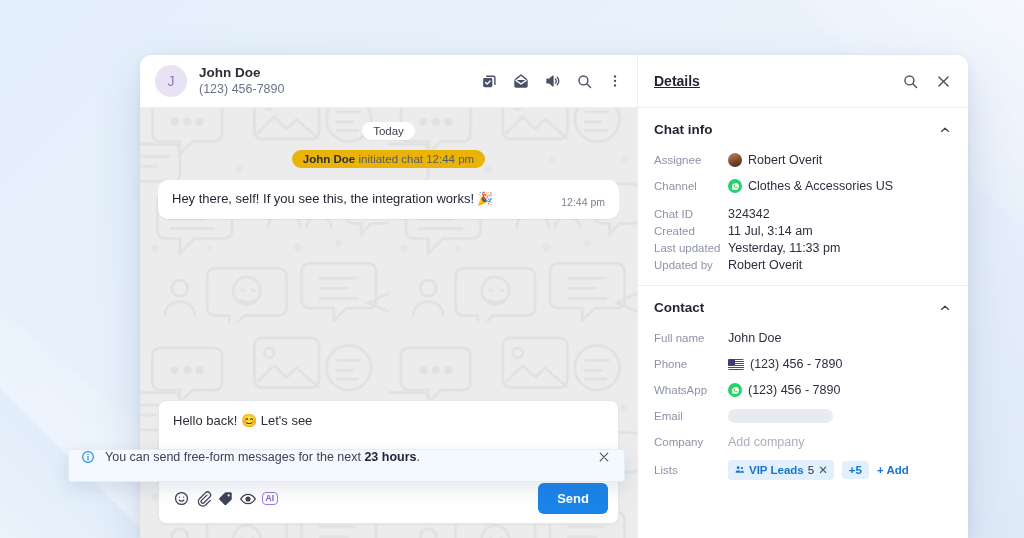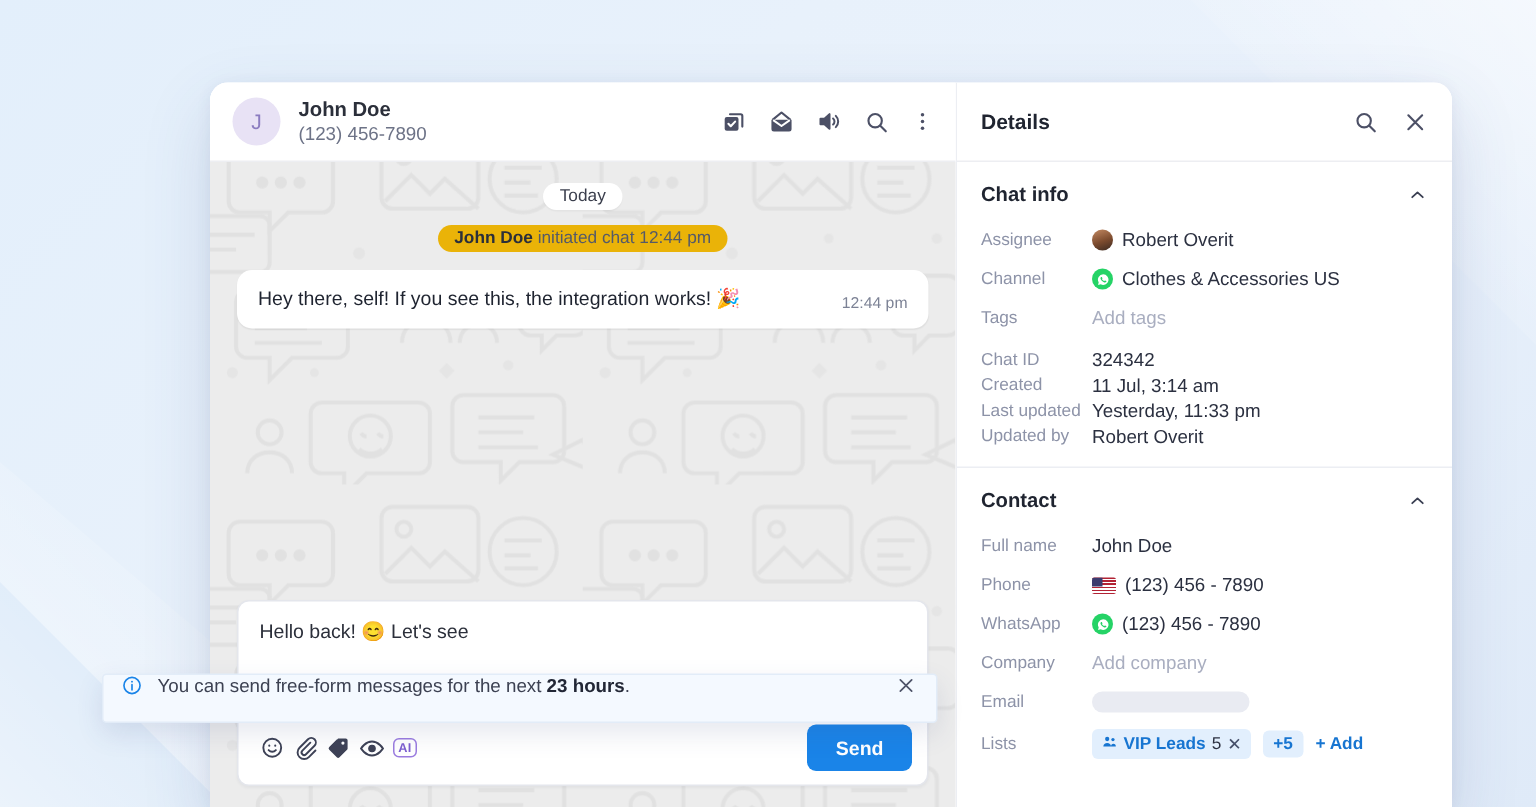--- a/index.html
+++ b/index.html
@@ -142,21 +142,21 @@
   
   .details {
     width: 331px; border-left: 1px solid #eceef3;
     background: #fff; display: flex; flex-direction: column;
     overflow: hidden;
   }
   .det-header {
     height: 53px; flex: 0 0 53px; display: flex; align-items: center;
     padding: 0 16px 0 16px; border-bottom: 1px solid #edeef2;
   }
-  .det-header .title { font-size: 14px; font-weight: bold; color: #1f2430; }
+  .det-header .title { font-size: 14px; font-weight: bold; color: #1f2430; text-decoration: underline; }
   .det-header .acts { margin-left: auto; display: flex; align-items: center; gap: 16px; }
   .det-header .acts .ic { color: #4c5066; cursor: pointer; display:flex; }
 
   .section { padding: 14px 16px 12px; }
   .section + .section { border-top: 1px solid #eceef3; }
   .sec-head { display: flex; align-items: center; margin-bottom: 10px; }
   .sec-head .t { font-size: 13.5px; font-weight: bold; color: #1f2430; }
   .sec-head .chev { margin-left: auto; color: #3a3f52; cursor: pointer; display:flex; }
 
   .row { display: flex; align-items: center; min-height: 26px; }
@@ -397,24 +397,20 @@
         <span class="v">
           <span class="wa">
             <svg width="9" height="9" viewBox="0 0 24 24" fill="#fff">
               <path d="M12 2.4A9.4 9.4 0 0 0 3.9 16.6L2.8 21.2l4.7-1.1A9.4 9.4 0 1 0 12 2.4zm5 13.1c-.2.6-1.2 1.2-1.7 1.2-.5.1-1 .1-3-.8-2.5-1.1-4.1-3.7-4.2-3.9-.1-.2-1-1.3-1-2.6S7.8 7.6 8 7.4c.2-.2.4-.3.6-.3h.5c.2 0 .4-.1.6.4l.8 2c.1.2 0 .4-.1.5l-.4.5c-.1.1-.3.3-.1.6.1.3.7 1.2 1.5 1.9 1 .9 1.8 1.1 2.1 1.3.2.1.4.1.5-.1l.7-.8c.2-.2.4-.2.6-.1l1.9.9c.2.1.4.2.4.3.1.1.1.6-.1 1z"></path>
             </svg>
           </span>
           <span>Clothes &amp; Accessories US</span>
         </span>
       </div>
 
-      <div class="row">
-        <span class="k">Tags</span>
-        <span class="v muted">Add tags</span>
-      </div>
 
       <div class="rows-tight" style="margin-top:6px;">
         <div class="row">
           <span class="k">Chat ID</span>
           <span class="v">324342</span>
         </div>
         <div class="row">
           <span class="k">Created</span>
           <span class="v">11 Jul, 3:14 am</span>
         </div>
@@ -458,29 +454,29 @@
           <span class="wa">
             <svg width="9" height="9" viewBox="0 0 24 24" fill="#fff">
               <path d="M12 2.4A9.4 9.4 0 0 0 3.9 16.6L2.8 21.2l4.7-1.1A9.4 9.4 0 1 0 12 2.4zm5 13.1c-.2.6-1.2 1.2-1.7 1.2-.5.1-1 .1-3-.8-2.5-1.1-4.1-3.7-4.2-3.9-.1-.2-1-1.3-1-2.6S7.8 7.6 8 7.4c.2-.2.4-.3.6-.3h.5c.2 0 .4-.1.6.4l.8 2c.1.2 0 .4-.1.5l-.4.5c-.1.1-.3.3-.1.6.1.3.7 1.2 1.5 1.9 1 .9 1.8 1.1 2.1 1.3.2.1.4.1.5-.1l.7-.8c.2-.2.4-.2.6-.1l1.9.9c.2.1.4.2.4.3.1.1.1.6-.1 1z"></path>
             </svg>
           </span>
           <span>(123) 456 - 7890</span>
         </span>
       </div>
 
       <div class="row">
-        <span class="k">Company</span>
-        <span class="v muted">Add company</span>
-      </div>
-
-      <div class="row">
         <span class="k">Email</span>
         <span class="v">
           <span class="skeleton"></span>
         </span>
+      </div>
+
+      <div class="row">
+        <span class="k">Company</span>
+        <span class="v muted">Add company</span>
       </div>
 
       <div class="row" style="min-height:30px;">
         <span class="k">Lists</span>
         <span class="v" style="gap:8px;">
           <span class="chip">
             <span>
               <svg width="11" height="11" viewBox="0 0 24 24" fill="currentColor">
                 <circle cx="9" cy="8" r="3.1"></circle>
                   <path d="M3.4 19c0-3.3 2.5-5.2 5.6-5.2s5.6 1.9 5.6 5.2z"></path>

